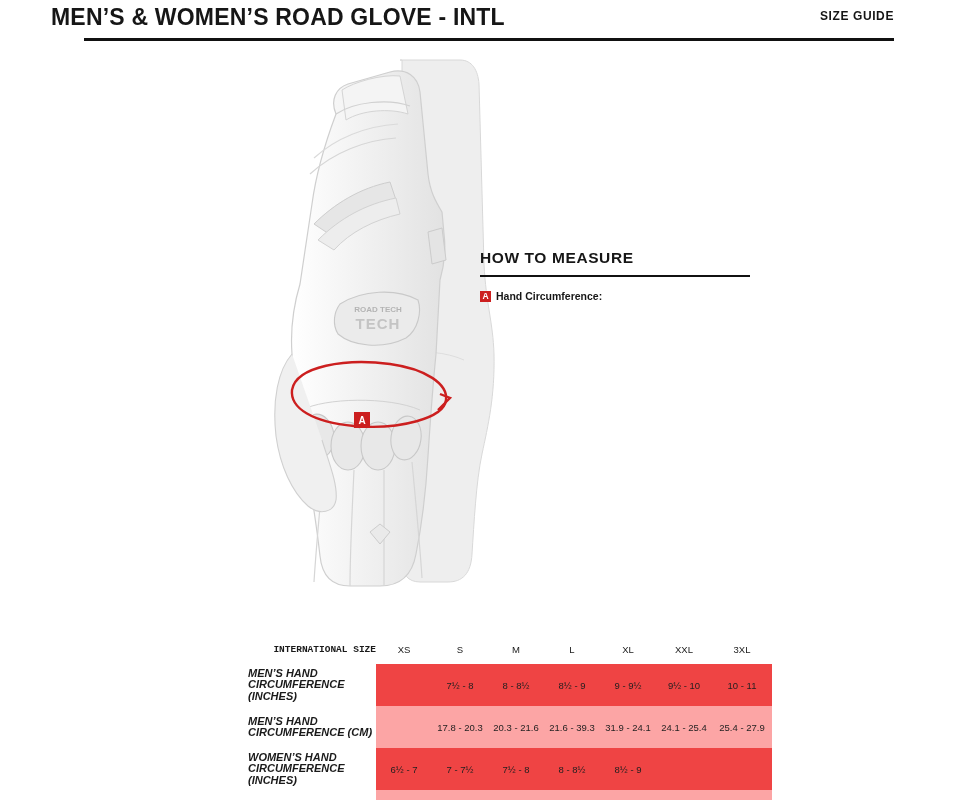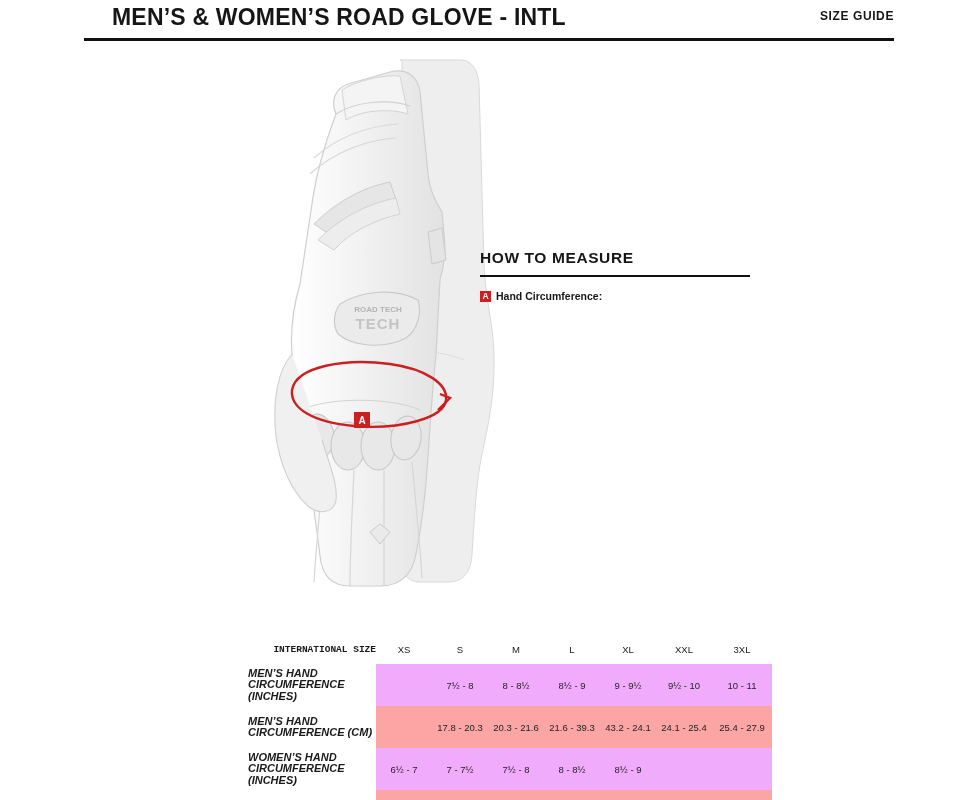--- a/index.html
+++ b/index.html
@@ -14,21 +14,21 @@
     font-family: "Liberation Sans", sans-serif;
     color: #1a1a1a;
     position: relative;
     overflow: hidden;
   }
 
   
   .header {
     position: relative;
     height: 44px;
-    padding: 0 84px 0 112px;
+    padding: 0 84px 0 51px;
     display: flex;
     align-items: flex-start;
     justify-content: space-between;
   }
   .header-title {
     font-size: 23px;
     font-weight: bold;
     letter-spacing: 0.2px;
     line-height: 30px;
     margin-top: 2px;
@@ -150,21 +150,21 @@
     height: 30px;
     vertical-align: middle;
   }
   .cell {
     text-align: center;
     font-size: 9.5px;
     color: #1f1f1f;
     height: 42px;
     vertical-align: middle;
   }
-  tr.shaded .cell { background: #f0abfc; text-align: center; }
+  tr.shaded .cell { background: #ef4444; text-align: center; }
   tr.plain .cell { background: #fca5a5; }
   .int-size-label {
     font-size: 9.5px;
     font-weight: bold;
     text-align: right;
     padding-right: 9px;
     color: #1a1a1a;
     font-family: Liberation Mono, monospace;
   }
 </style>
@@ -302,21 +302,21 @@
 
       <tr class="plain">
         <td class="row-head">
           <span>MEN’S HAND</span><br>
           <span>CIRCUMFERENCE (CM)</span>
         </td>
         <td class="cell"></td>
         <td class="cell">17.8 - 20.3</td>
         <td class="cell">20.3 - 21.6</td>
         <td class="cell">21.6 - 39.3</td>
-        <td class="cell">43.2 - 24.1</td>
+        <td class="cell">31.9 - 24.1</td>
         <td class="cell">24.1 - 25.4</td>
         <td class="cell">25.4 - 27.9</td>
       </tr>
 
       <tr class="shaded">
         <td class="row-head">
           <span>WOMEN’S HAND</span><br>
           <span>CIRCUMFERENCE (INCHES)</span>
         </td>
         <td class="cell">6½ - 7</td>

